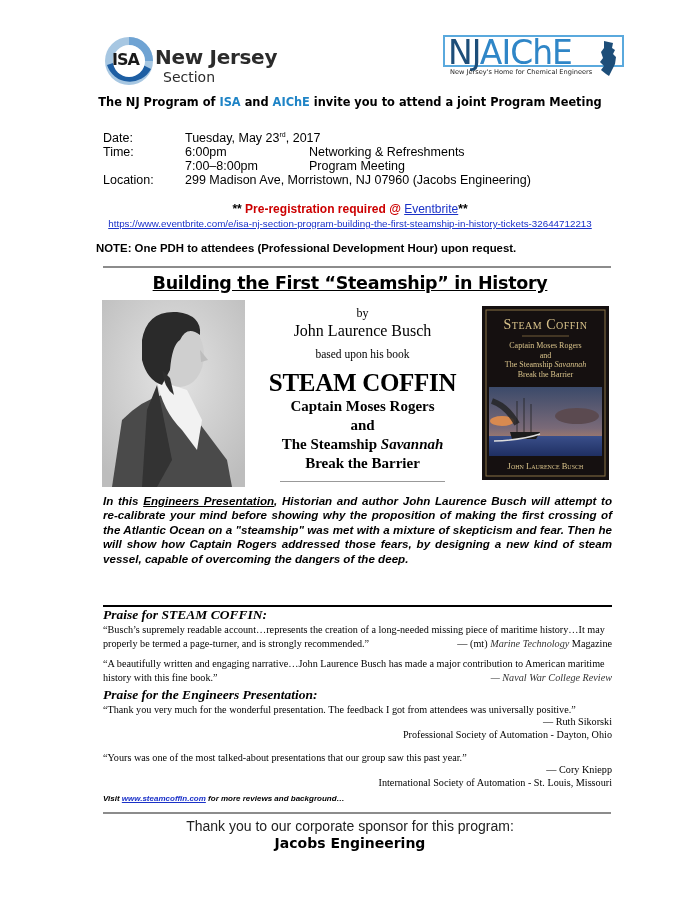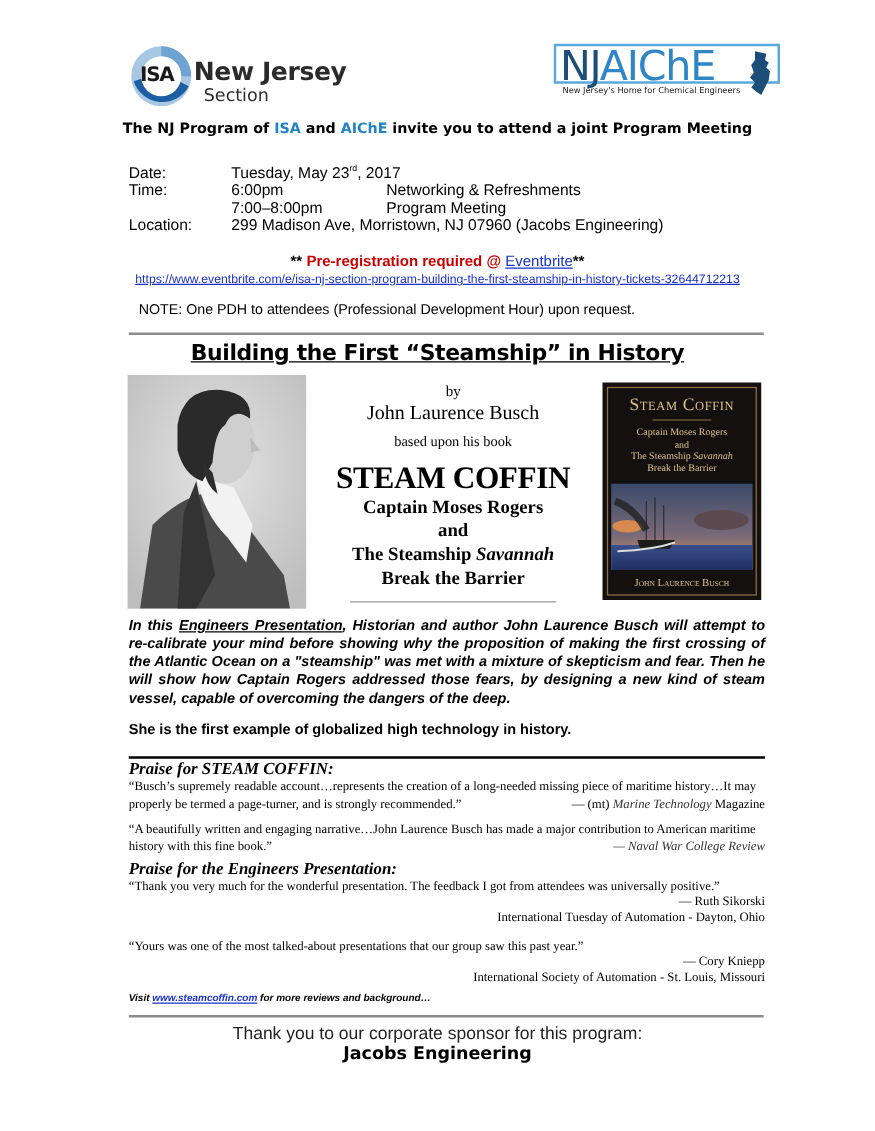--- a/index.html
+++ b/index.html
@@ -28,21 +28,21 @@
   .info-row { position: absolute; left: 103px; font-size: 12.5px; height: 15px; line-height: 15px; }
   .info-row .lbl { position: absolute; left: 0; }
   .info-row .v1 { position: absolute; left: 82px; white-space: nowrap; }
   .info-row .v2 { position: absolute; left: 206px; white-space: nowrap; }
   sup { font-size: 7px; vertical-align: 5px; line-height: 0; }
 
   #prereg { left: 0; width: 700px; top: 202px; text-align: center; font-size: 12px; font-weight: bold; }
   #prereg .red { color: #cc0000; }
   #prereg a { color: #1a31c8; font-weight: normal; text-decoration: underline; text-align: right; }
   #url { left: 0; width: 700px; top: 218px; text-align: center; font-size: 9.8px; color: #1a31c8; text-decoration: underline; }
-  #note { left: 111px; top: 242px; font-size: 11.4px; font-weight: normal; }
+  #note { left: 96px; top: 242px; font-size: 11.4px; font-weight: bold; }
 
   .hr-gray { position: absolute; left: 103px; width: 508px; height: 2px; background: #8c8c8c; }
   #hr1 { top: 266px; }
 
   #title { left: 0; width: 700px; top: 273px; text-align: center; font-family: "DejaVu Sans", sans-serif; font-weight: bold; font-size: 17.5px; text-decoration: underline; letter-spacing: -0.3px; }
 
   
   #portrait { left: 102px; top: 300px; width: 143px; height: 187px; overflow: hidden; background: #d8d8d8; }
   #center-col { left: 255px; top: 306px; width: 215px; text-align: center; font-family: "Liberation Serif", serif; }
   #center-col .by { font-size: 12px; line-height: 14px; }
@@ -195,39 +195,38 @@
     <div>Break the Barrier</div>
   </div>
   <div class="abs" style="left:0;width:127px;top:155px;text-align:center;font-family:'Liberation Serif',serif;font-variant:small-caps;font-size:8.5px;color:#d8c28a;">John Laurence Busch</div>
 </div>
 
 <div id="desc" class="abs">
   <span>In this </span><u>Engineers Presentation</u><span>, Historian and author John Laurence Busch will attempt to re-calibrate your mind before showing why the proposition of making the first crossing of the Atlantic Ocean on a "steamship" was met with a mixture of skepticism and fear.  Then he will show how Captain Rogers addressed those fears, by designing a new kind of steam vessel, capable of overcoming the dangers of the deep.</span>
 </div>
 
 <div id="savannah" class="abs">
-  <div>She is the first example of globalized high technology in history.</div>
 </div>
 
 <div id="hr2" class="hr-black"></div>
 
 <div class="praise-h" style="top:607px;">Praise for STEAM COFFIN:</div>
 <div class="quote" style="top:623px;">
   <span>“Busch’s supremely readable account…represents the creation of a long-needed missing piece of maritime history…It may properly be termed a page-turner, and is strongly recommended.”</span>
   <span class="src"><span>— (mt) </span><i>Marine Technology</i><span> Magazine</span></span>
 </div>
 <div class="quote" style="top:657px;">
   <span>“A beautifully written and engaging narrative…John Laurence Busch has made a major contribution to American maritime history with this fine book.”</span>
   <span class="src"><i>— Naval War College Review</i></span>
 </div>
 
 <div class="praise-h" style="top:687px;">Praise for the Engineers Presentation:</div>
 <div class="quote" style="top:703px;">“Thank you very much for the wonderful presentation.  The feedback I got from attendees was universally positive.”</div>
 <div class="right-line" style="top:716px;">— Ruth Sikorski</div>
-<div class="right-line" style="top:729px;">International Tuesday of Automation - Dayton, Ohio</div>
+<div class="right-line" style="top:729px;">Professional Society of Automation - Dayton, Ohio</div>
 
 <div class="quote" style="top:751px;">“Yours was one of the most talked-about presentations that our group saw this past year.”</div>
 <div class="right-line" style="top:764px;">— Cory Kniepp</div>
 <div class="right-line" style="top:777px;">International Society of Automation - St. Louis, Missouri</div>
 
 <div id="visit" class="abs">
   <span>Visit </span><a>www.steamcoffin.com</a><span> for more reviews and background…</span>
 </div>
 
 <div id="hr3" class="hr-gray"></div>

